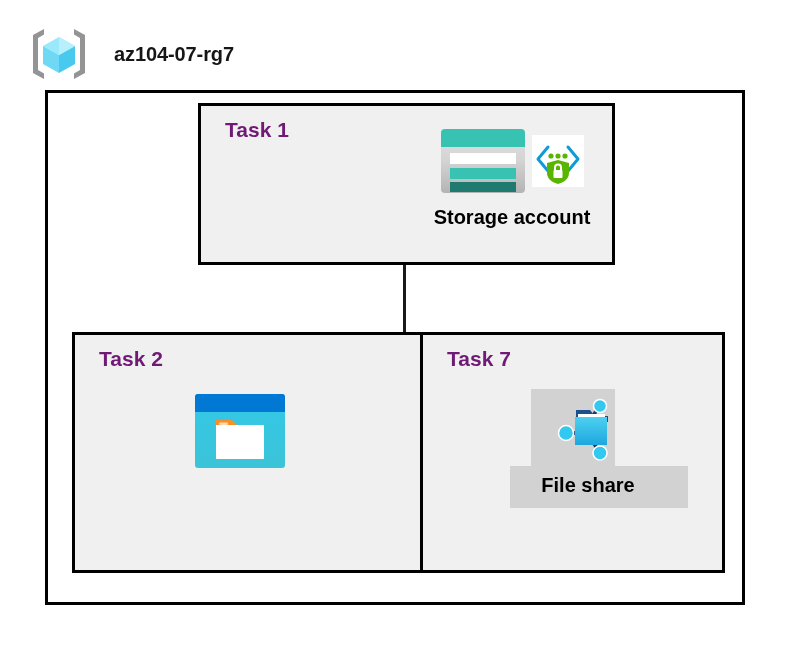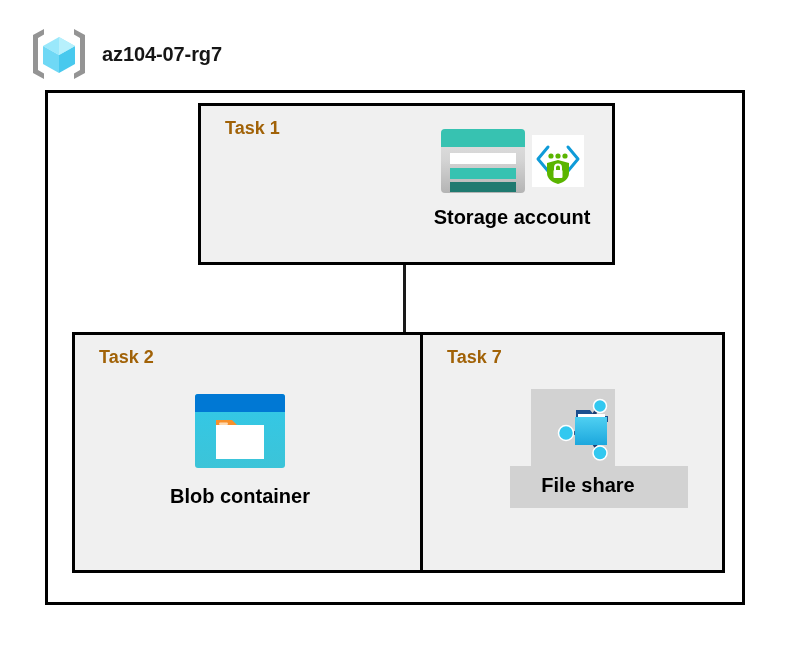--- a/index.html
+++ b/index.html
@@ -20,21 +20,21 @@
     background: #ffffff;
   }
 
   
   #rg-header {
     position: absolute;
     left: 30px;
     top: 26px;
     display: flex;
     align-items: center;
-    gap: 14px;
+    gap: 26px;
   }
   #rg-icon { width: 58px; height: 56px; display: block; }
   #rg-title {
     font-size: 20px;
     font-weight: bold;
     color: #161616;
     letter-spacing: -0.1px;
     white-space: nowrap;
   }
 
@@ -56,23 +56,23 @@
     border: 3px solid #000000;
   }
   #task-1-box { left: 198px; top: 103px; width: 417px; height: 162px; }
   #task-2-box { left: 72px;  top: 332px; width: 364px; height: 241px; }
   #task-3-box { left: 420px; top: 332px; width: 305px; height: 241px; }
 
   .task-label {
     position: absolute;
     left: 24px;
     top: 12px;
-    font-size: 18px;
+    font-size: 21px;
     font-weight: bold;
-    color: #a16207;
+    color: #701a75;
     white-space: nowrap;
   }
 
   
   .node {
     position: absolute;
     display: flex;
     flex-direction: column;
     align-items: center;
   }
@@ -215,21 +215,20 @@
           </linearGradient>
         </defs>
         <rect x="1" y="1" width="90" height="74" rx="3" fill="url(#blobBody)"></rect>
         <path d="M4 1 H88 A3 3 0 0 1 91 4 V19 H1 V4 A3 3 0 0 1 4 1 Z" fill="#0078d4"></path>
 
         <path d="M22 27 H38 L44 33 H22 Z" fill="#f7902b"></path>
         <rect x="25" y="29.5" width="9" height="2.4" rx="1.2" fill="#ffd9b0"></rect>
 
         <rect x="22" y="32" width="48" height="34" fill="#ffffff"></rect>
       </svg>
-      <span class="node-caption blob-caption">Blob container</span>
     </div>
   </div>
 
   <div class="task-box" id="task-3-box">
     <span class="task-label">Task 7</span>
   </div>
 
   <div id="fileshare-icon-plate"></div>
   <div id="fileshare-text-plate"></div>
 

